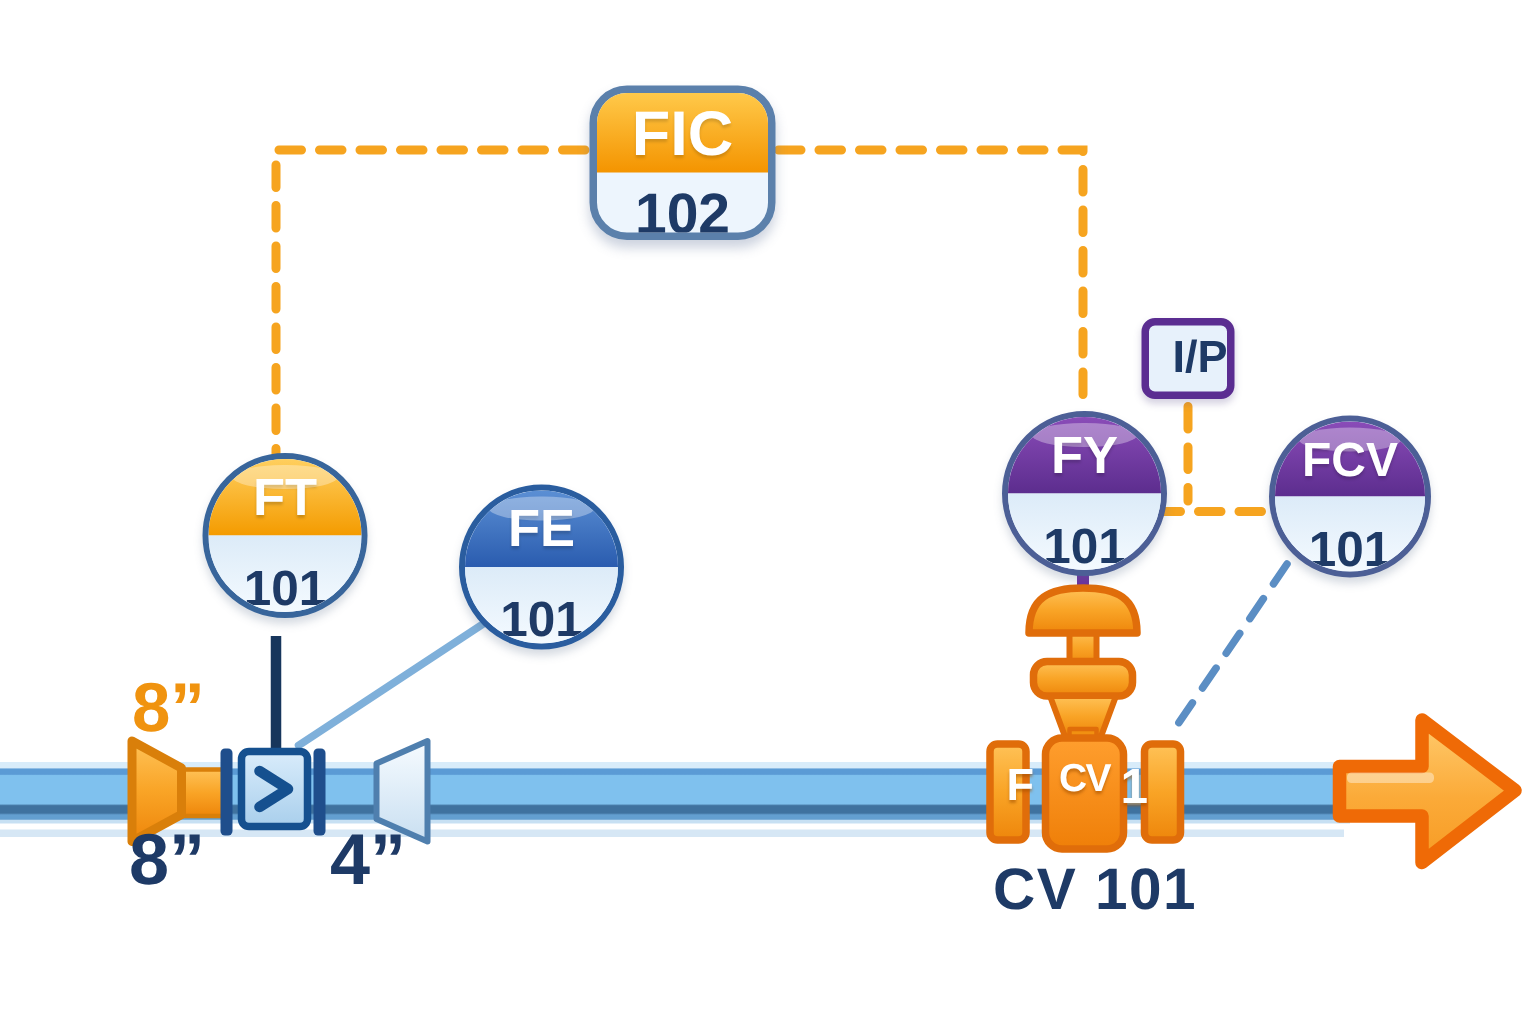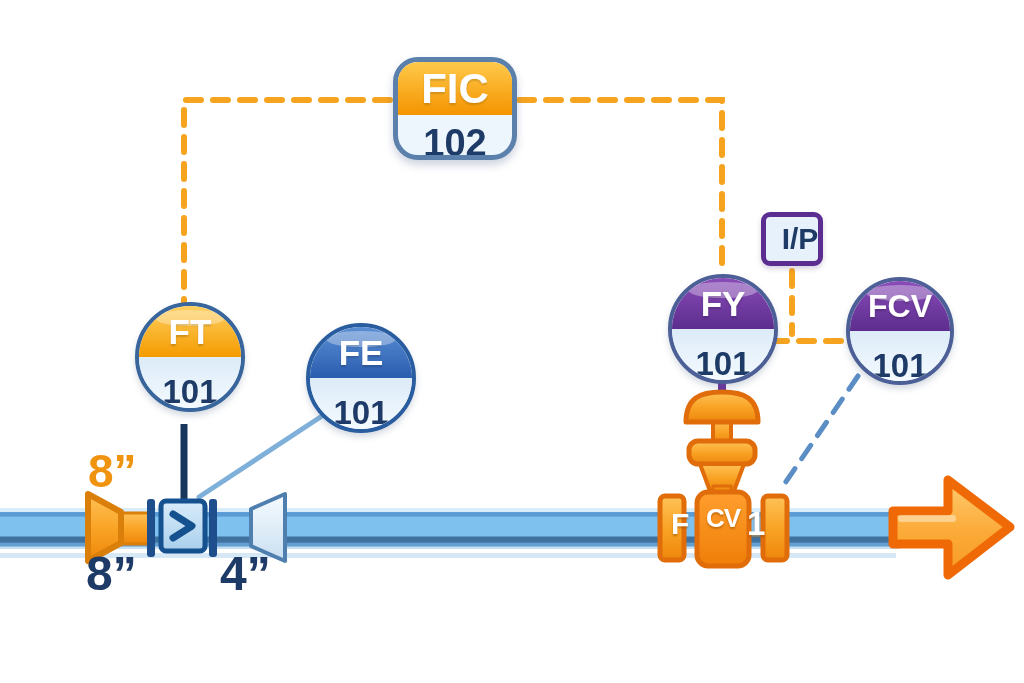--- a/index.html
+++ b/index.html
@@ -192,14 +192,15 @@
     <div class="half-bot">101</div>
   </div>
 
   <div class="lbl lbl-orange" style="left:88px;top:444px;font-size:46px;">8”</div>
   <div class="lbl lbl-navy" style="left:86px;top:546px;font-size:48px;">8”</div>
   <div class="lbl lbl-navy" style="left:220px;top:546px;font-size:48px;">4”</div>
 
   <span class="valve-letter" style="left:671px;top:507px;font-size:30px;">F</span>
   <span class="valve-letter" style="left:695px;top:503px;width:56px;text-align:center;font-size:26px;letter-spacing:-1px;">CV</span>
   <span class="valve-letter" style="left:747px;top:505px;font-size:33px;">1</span>
+  <div class="lbl lbl-navy" style="left:662px;top:572px;font-size:39px;letter-spacing:1px;">CV 101</div>
 
 </div>
 
 </body></html>

